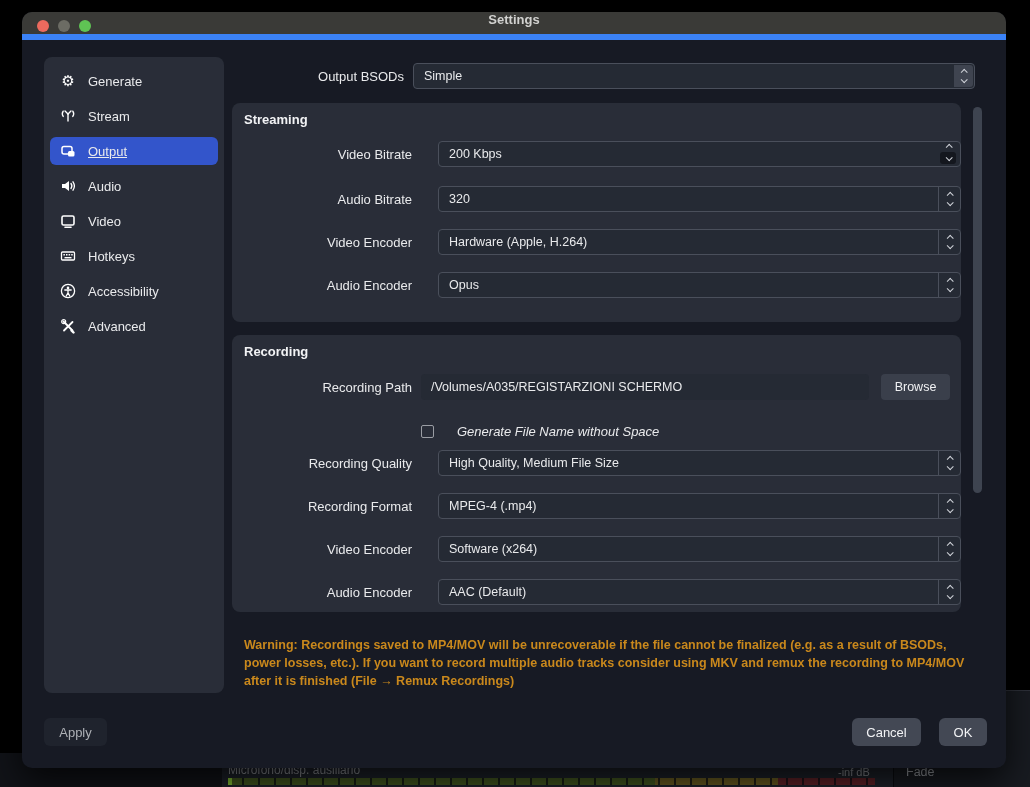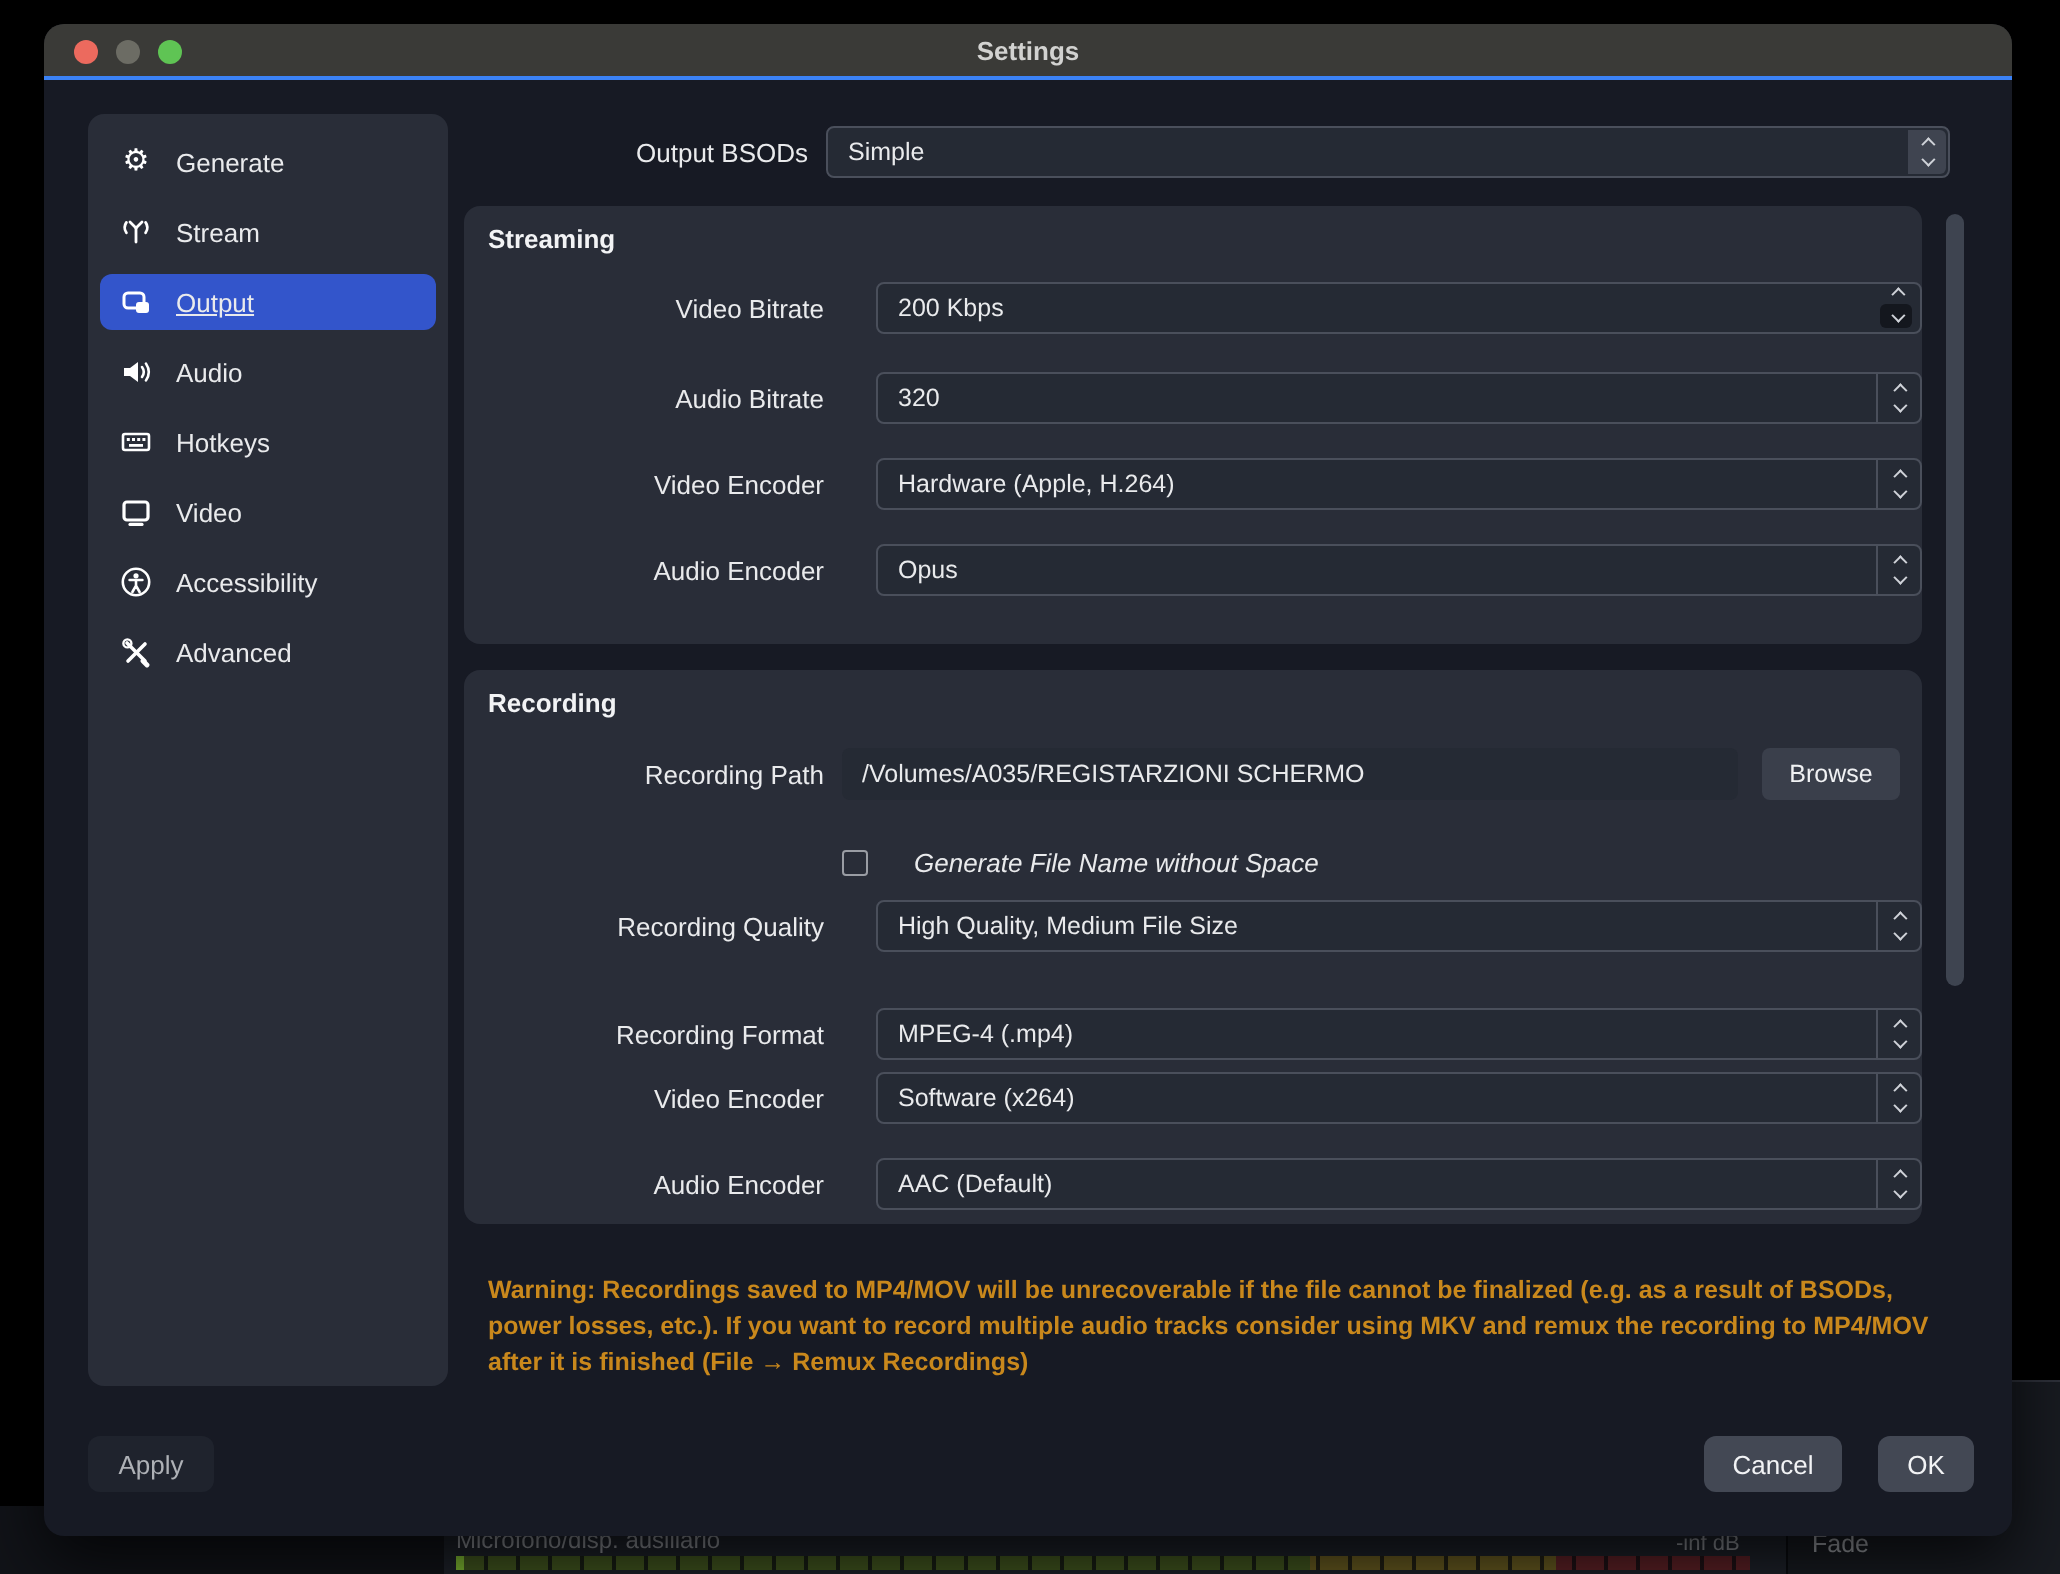--- a/index.html
+++ b/index.html
@@ -23,21 +23,21 @@
       repeating-linear-gradient(90deg, transparent 0 14px, rgba(10,12,16,.75) 14px 16px),
       linear-gradient(90deg, #41551f 0%, #41551f 66%, #675a20 66%, #675a20 85%, #5d2126 85%, #5d2126 100%);
   }
   .vol-meter .cap { position:absolute; left:0; top:0; width:4px; height:7px; background:#7fb832; }
 
   
   .dialog { position:absolute; left:22px; top:12px; width:984px; height:756px;
             background:#171a24; border-radius:10px; overflow:hidden; z-index:10;
             box-shadow:0 12px 34px rgba(0,0,0,.75); }
   .titlebar { position:absolute; left:0; top:0; width:100%; height:28px; background:#3a3a37;
-              border-bottom:2px solid #3b82f6; display:flex; align-items:center; justify-content:center; }
+              border-bottom:6px solid #3b82f6; display:flex; justify-content:center; }
   .title { font-size:13px; font-weight:bold; color:#d2d2d0; }
   .tl { position:absolute; top:8px; width:12px; height:12px; border-radius:50%; }
   .tl.red { left:15px; background:#ec6a5e; }
   .tl.gray { left:36px; background:#6c6c64; }
   .tl.green { left:57px; background:#5fc454; }
 
   
   .sidebar { position:absolute; left:22px; top:45px; width:180px; height:636px;
              background:#292d38; border-radius:8px; padding:10px 6px; }
   .side-item { display:flex; align-items:center; gap:12px; height:28px; margin-bottom:7px;
@@ -145,38 +145,38 @@
           <polygon points="2,6 5,6 9,3 9,13 5,10 2,10" fill="#fff"></polygon>
           <path d="M11 5.5 q1.8 2.5 0 5" fill="none" stroke="#fff" stroke-width="1.3" stroke-linecap="round"></path>
           <path d="M13 3.8 q2.8 4.2 0 8.4" fill="none" stroke="#fff" stroke-width="1.3" stroke-linecap="round"></path>
         </svg>
       </span>
       <span>Audio</span>
     </div>
     <div class="side-item">
       <span class="side-icon">
         <svg width="16" height="16" viewBox="0 0 16 16">
+          <rect x="2" y="3" width="12" height="9" rx="1.5" fill="none" stroke="#fff" stroke-width="1.6"></rect>
+          <line x1="5" y1="14.2" x2="11" y2="14.2" stroke="#fff" stroke-width="1.6" stroke-linecap="round"></line>
+        </svg>
+      </span>
+      <span>Video</span>
+    </div>
+    <div class="side-item">
+      <span class="side-icon">
+        <svg width="16" height="16" viewBox="0 0 16 16">
           <rect x="1.5" y="4" width="13" height="8" rx="1" fill="none" stroke="#fff" stroke-width="1.3"></rect>
           <rect x="3.4" y="6" width="1.5" height="1.5" fill="#fff"></rect>
             <rect x="6" y="6" width="1.5" height="1.5" fill="#fff"></rect>
           <rect x="8.6" y="6" width="1.5" height="1.5" fill="#fff"></rect>
             <rect x="11.2" y="6" width="1.5" height="1.5" fill="#fff"></rect>
           <rect x="4.5" y="9" width="7" height="1.4" fill="#fff"></rect>
         </svg>
       </span>
       <span>Hotkeys</span>
-    </div>
-    <div class="side-item">
-      <span class="side-icon">
-        <svg width="16" height="16" viewBox="0 0 16 16">
-          <rect x="2" y="3" width="12" height="9" rx="1.5" fill="none" stroke="#fff" stroke-width="1.6"></rect>
-          <line x1="5" y1="14.2" x2="11" y2="14.2" stroke="#fff" stroke-width="1.6" stroke-linecap="round"></line>
-        </svg>
-      </span>
-      <span>Video</span>
     </div>
     <div class="side-item">
       <span class="side-icon">
         <svg width="16" height="16" viewBox="0 0 16 16">
           <circle cx="8" cy="8" r="6.6" fill="none" stroke="#fff" stroke-width="1.3"></circle>
           <circle cx="8" cy="4.9" r="1.3" fill="#fff"></circle>
           <path d="M4.8 7 L11.2 7 M8 7 L8 9.8 M8 9.8 L6.2 13 M8 9.8 L9.8 13" fill="none" stroke="#fff" stroke-width="1.3" stroke-linecap="round"></path>
         </svg>
       </span>
       <span>Accessibility</span>
@@ -276,21 +276,21 @@
       <div class="p-lbl">Recording Quality</div>
       <div class="field p-field">
         <span>High Quality, Medium File Size</span>
         <span class="stepper">
             <i class="chev up"></i>
             <i class="chev dn"></i>
           </span>
       </div>
     </div>
 
-    <div class="p-row" style="top:169px; height:26px;">
+    <div class="p-row" style="top:158px; height:26px;">
       <div class="p-lbl">Recording Format</div>
       <div class="field p-field">
         <span>MPEG-4 (.mp4)</span>
         <span class="stepper">
             <i class="chev up"></i>
             <i class="chev dn"></i>
           </span>
       </div>
     </div>
 

